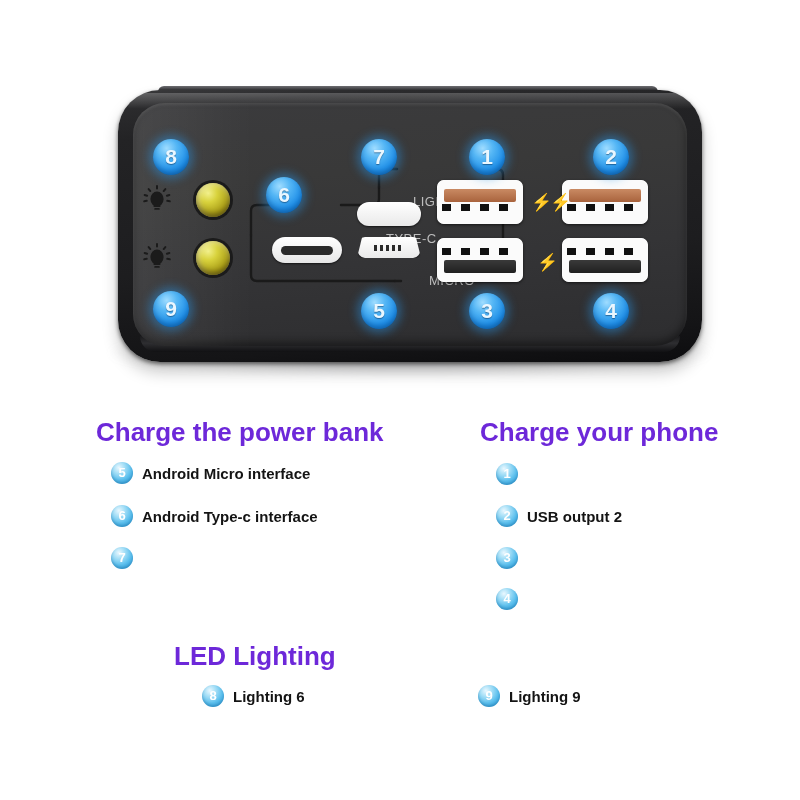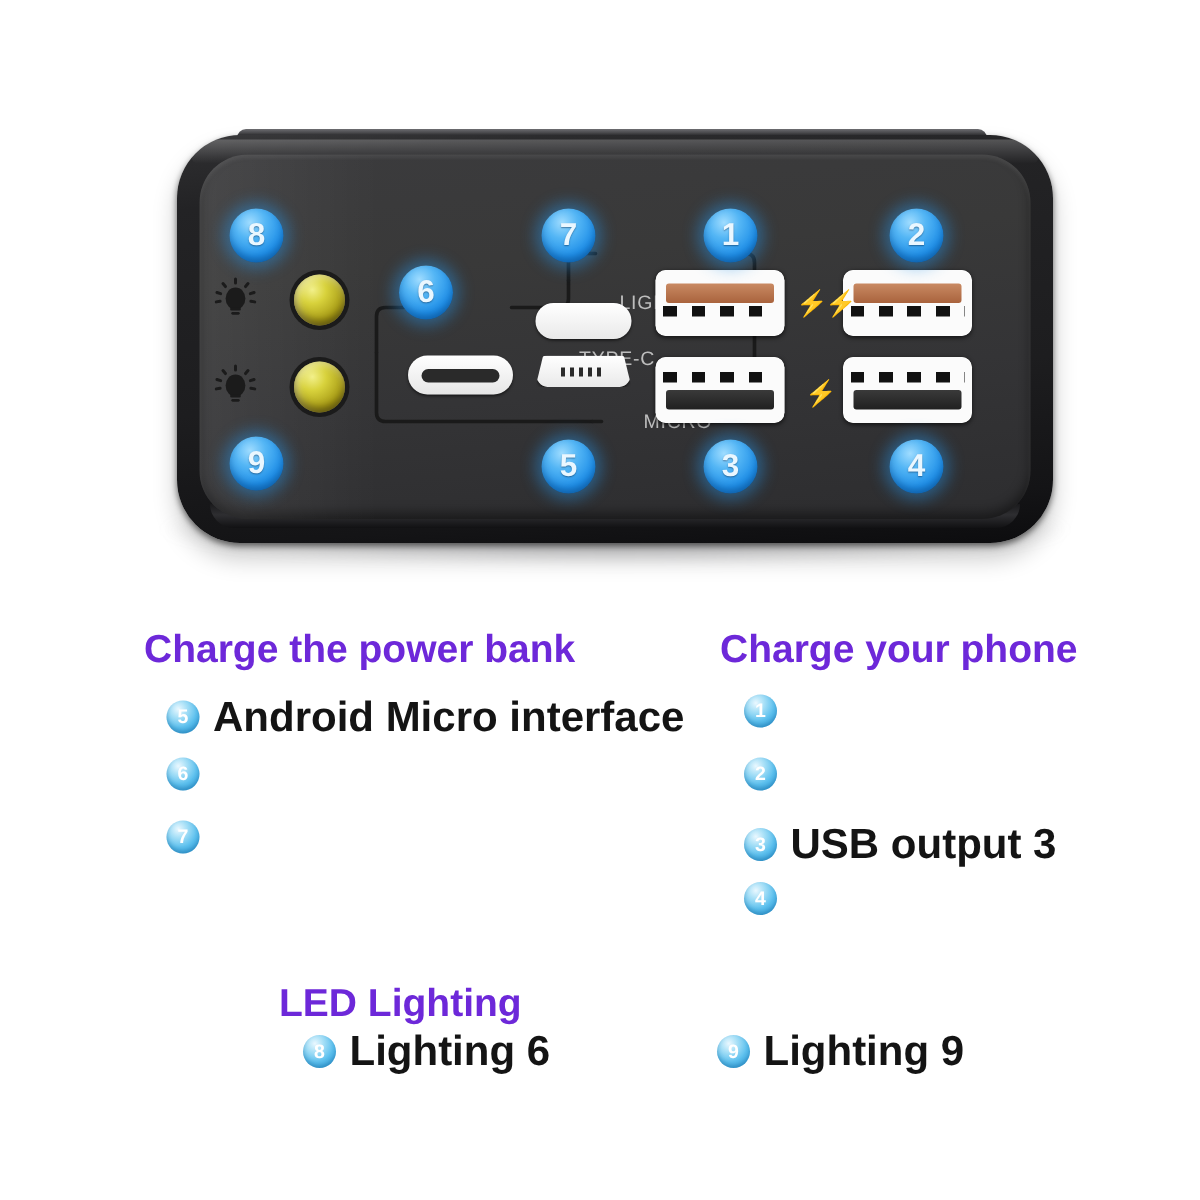--- a/index.html
+++ b/index.html
@@ -135,21 +135,21 @@
     white-space:nowrap;
   }
   .legend-row{position:absolute;display:flex;align-items:center;white-space:nowrap;}
   .legend-badge{
     width:22px;height:22px;border-radius:50%;flex:0 0 22px;
     background:radial-gradient(circle at 36% 26%, #eaf8ff 0%, #a8e0f7 26%, #5cc0ee 58%, #2b9ddd 100%);
     color:#ffffff;font-size:13px;font-weight:bold;line-height:22px;text-align:center;
     box-shadow:inset 0 -2px 3px rgba(0,70,120,.30);
     margin-right:9px;
   }
-  .legend-text{color:#141414;font-size:28px;font-weight:bold;}
+  .legend-text{color:#141414;font-size:15px;font-weight:bold;}
 </style>
 </head>
 <body>
 
 <div id="device-stage">
 
   <div id="device-shadow"></div>
   <div id="device-top-seam"></div>
   <div id="device-body"></div>
   <div id="device-top-gloss"></div>
@@ -252,44 +252,45 @@
       <div class="dev-badge" style="left: 361px; top: 293px;">5</div>
       <div class="dev-badge" style="left: 469px; top: 293px;">3</div>
       <div class="dev-badge" style="left: 593px; top: 293px;">4</div>
     </div>
 </div>
 
 <div id="legend">
 
   <h2 class="col-head" id="head-bank" style="left: 96px; top: 417px; margin: 0px;">Charge the power bank</h2>
   <h2 class="col-head" id="head-phone" style="left: 480px; top: 417px; margin: 0px;">Charge your phone</h2>
-  <h2 class="col-head" id="head-led" style="left: 174px; top: 641px; margin: 12px;">LED Lighting</h2>
+  <h2 class="col-head" id="head-led" style="left: 174px; top: 641px; margin: 0px;">LED Lighting</h2>
 
   <div id="rows-bank">
       <div class="legend-row" style="left: 111px; top: 462px;">
         <span class="legend-badge">5</span>
         <span class="legend-text">Android Micro interface</span>
       </div>
       <div class="legend-row" style="left: 111px; top: 505px;">
         <span class="legend-badge">6</span>
+        <span class="legend-text">Android Type-c interface</span>
       </div>
       <div class="legend-row" style="left: 111px; top: 547px;">
         <span class="legend-badge">7</span>
       </div>
     </div>
   <div id="rows-phone">
       <div class="legend-row" style="left: 496px; top: 463px;">
         <span class="legend-badge">1</span>
       </div>
       <div class="legend-row" style="left: 496px; top: 505px;">
         <span class="legend-badge">2</span>
+        <span class="legend-text">USB output 2</span>
       </div>
       <div class="legend-row" style="left: 496px; top: 547px;">
         <span class="legend-badge">3</span>
-        <span class="legend-text">USB output 3</span>
       </div>
       <div class="legend-row" style="left: 496px; top: 588px;">
         <span class="legend-badge">4</span>
       </div>
     </div>
   <div id="rows-led">
       <div class="legend-row" style="left: 202px; top: 685px;">
         <span class="legend-badge">8</span>
         <span class="legend-text">Lighting 6</span>
       </div>

